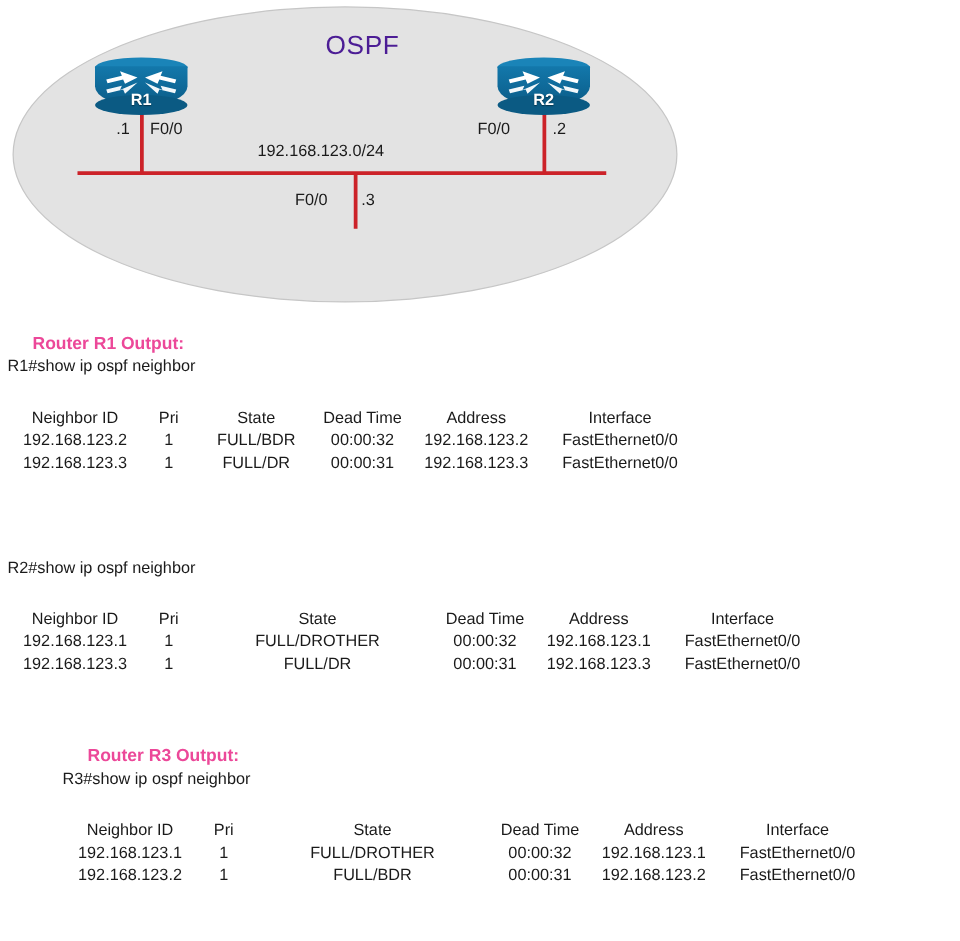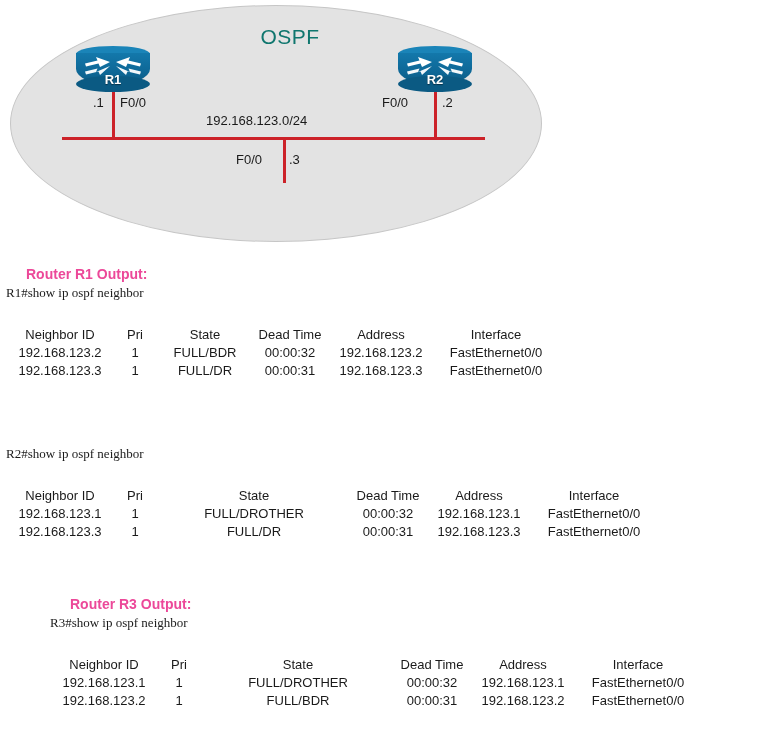--- a/index.html
+++ b/index.html
@@ -35,21 +35,21 @@
     border: 1px solid #c6c6c6;
   }
   .ospf-title {
     position: absolute;
     left: 230px;
     top: 25px;
     width: 120px;
     text-align: center;
     font-size: 21px;
     letter-spacing: 0.5px;
-    color: #0f766e;
+    color: #4c1d95;
   }
 
   
   .bus-line {
     position: absolute;
     left: 62px;
     top: 137px;
     width: 423px;
     height: 3px;
     background: #cc2229;
@@ -138,21 +138,20 @@
     color: #ec4899;
     margin: 0 0 3px 0;
     white-space: nowrap;
     padding-left: 20px;
   }
   .section-command {
     font-size: 13px;
     color: #1a1a1a;
     margin: 0 0 26px 0;
     white-space: nowrap;
-    font-family: Liberation Serif, serif;
   }
   table.neigh {
     border-collapse: collapse;
     font-size: 13px;
     color: #1a1a1a;
   }
   table.neigh td, table.neigh th {
     padding: 0 0 2px 0;
     text-align: center;
     font-weight: 400;

